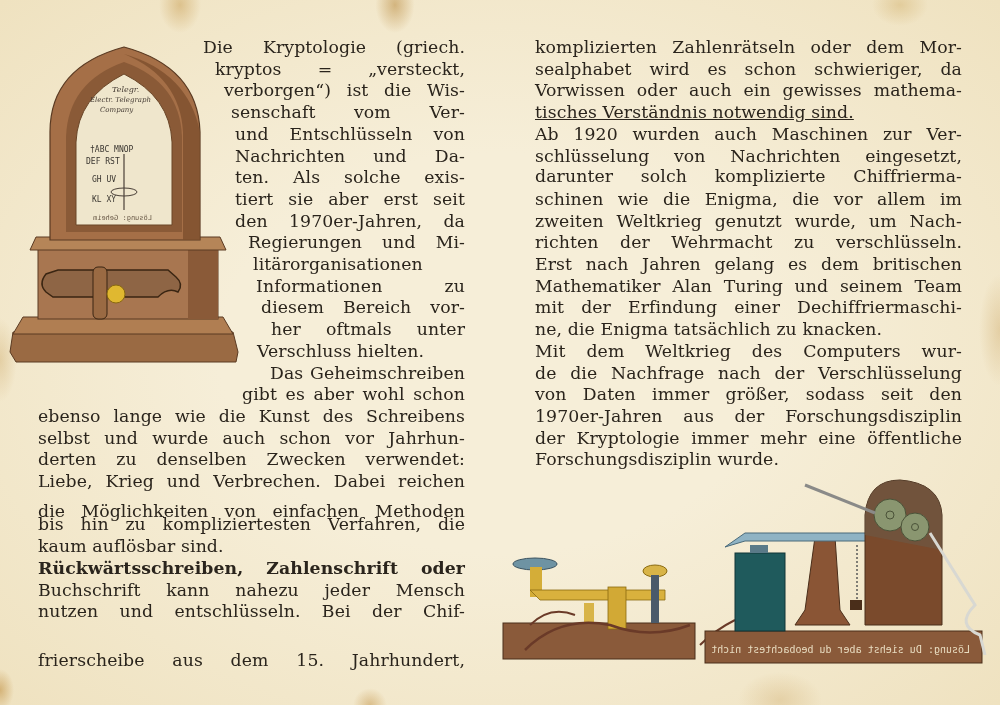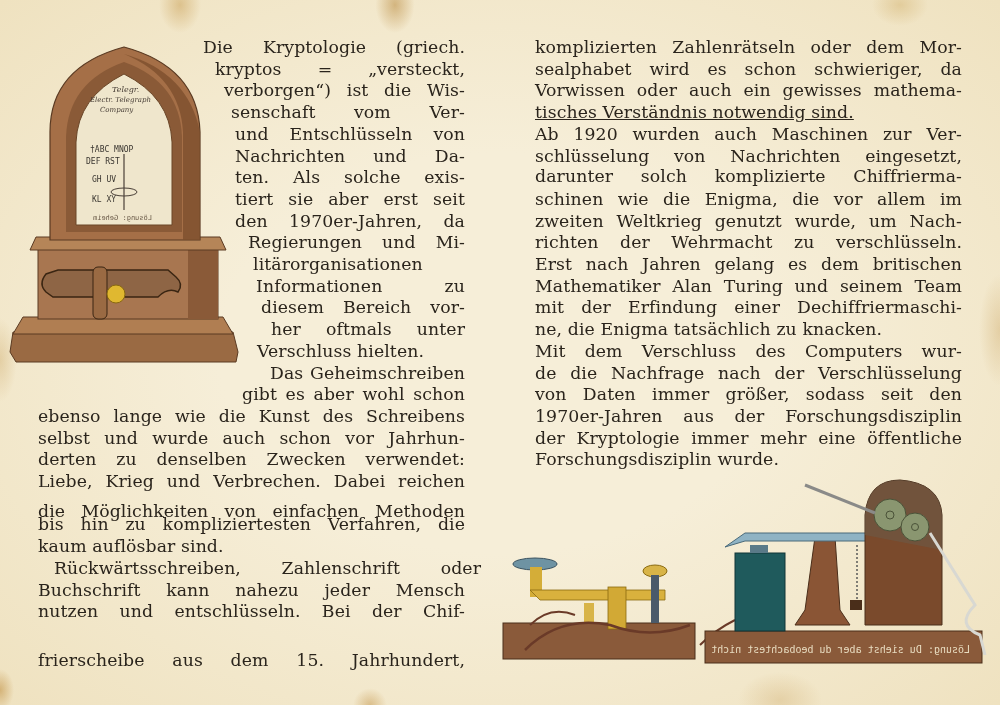--- a/index.html
+++ b/index.html
@@ -137,40 +137,40 @@
   <div class="line" style="left:270px; top:362.5px; width:195px;">Das Geheimschreiben</div>
   <div class="line" style="left:242px; top:384.2px; width:223px;">gibt es aber wohl schon</div>
 
   <div class="line" style="left:38px; top:405.9px; width:427px;">ebenso lange wie die Kunst des Schreibens</div>
   <div class="line" style="left:38px; top:427.6px; width:427px;">selbst und wurde auch schon vor Jahrhun-</div>
   <div class="line" style="left:38px; top:449.3px; width:427px;">derten zu denselben Zwecken verwendet:</div>
   <div class="line" style="left:38px; top:471px; width:427px;">Liebe, Krieg und Verbrechen. Dabei reichen</div>
   <div class="line" style="left:38px; top:492.7px; width:427px;margin-top:8px;">die Möglichkeiten von einfachen Methoden</div>
   <div class="line" style="left:38px; top:514.4px; width:427px;">bis hin zu kompliziertesten Verfahren, die</div>
   <div class="line last" style="left:38px; top:536.1px; width:427px;">kaum auflösbar sind.</div>
-  <div class="line" style="left:54px; top:557.8px; width:427px;">Rückwärtsschreiben, Zahlenschrift oder</div>
+  <div class="line" style="left:38px; top:557.8px; width:427px;font-weight:bold;">Rückwärtsschreiben, Zahlenschrift oder</div>
   <div class="line" style="left:38px; top:579.5px; width:427px;">Buchschrift kann nahezu jeder Mensch</div>
   <div class="line" style="left:38px; top:601.2px; width:427px;">nutzen und entschlüsseln. Bei der Chif-</div>
   <div class="line" style="left:38px; top:650px; width:427px;">frierscheibe aus dem 15. Jahrhundert,</div>
 </div>
 
 <div>
   <div class="line" style="left:535px; top:37px; width:427px;">komplizierten Zahlenrätseln oder dem Mor-</div>
   <div class="line" style="left:535px; top:58.7px; width:427px;">sealphabet wird es schon schwieriger, da</div>
   <div class="line" style="left:535px; top:80.4px; width:427px;">Vorwissen oder auch ein gewisses mathema-</div>
   <div class="line last" style="left:535px; top:102.1px; width:427px;text-decoration:underline;">tisches Verständnis notwendig sind.</div>
   <div class="line" style="left:535px; top:123.8px; width:427px;">Ab 1920 wurden auch Maschinen zur Ver-</div>
   <div class="line" style="left:535px; top:145.5px; width:427px;">schlüsselung von Nachrichten eingesetzt,</div>
   <div class="line" style="left:535px; top:166px; width:427px;">darunter solch komplizierte Chiffrierma-</div>
   <div class="line" style="left:535px; top:188.9px; width:427px;">schinen wie die Enigma, die vor allem im</div>
   <div class="line" style="left:535px; top:210.6px; width:427px;">zweiten Weltkrieg genutzt wurde, um Nach-</div>
   <div class="line" style="left:535px; top:232.3px; width:427px;">richten der Wehrmacht zu verschlüsseln.</div>
   <div class="line" style="left:535px; top:254px; width:427px;">Erst nach Jahren gelang es dem britischen</div>
   <div class="line" style="left:535px; top:275.7px; width:427px;">Mathematiker Alan Turing und seinem Team</div>
   <div class="line" style="left:535px; top:297.4px; width:427px;">mit der Erfindung einer Dechiffriermaschi-</div>
   <div class="line last" style="left:535px; top:319.1px; width:427px;">ne, die Enigma tatsächlich zu knacken.</div>
-  <div class="line" style="left:535px; top:340.8px; width:427px;">Mit dem Verschluss des Computers wur-</div>
+  <div class="line" style="left:535px; top:340.8px; width:427px;">Mit dem Weltkrieg des Computers wur-</div>
   <div class="line" style="left:535px; top:362.5px; width:427px;">de die Nachfrage nach der Verschlüsselung</div>
   <div class="line" style="left:535px; top:384.2px; width:427px;">von Daten immer größer, sodass seit den</div>
   <div class="line" style="left:535px; top:405.9px; width:427px;">1970er-Jahren aus der Forschungsdisziplin</div>
   <div class="line" style="left:535px; top:427.6px; width:427px;">der Kryptologie immer mehr eine öffentliche</div>
   <div class="line last" style="left:535px; top:449.3px; width:427px;">Forschungsdisziplin wurde.</div>
 </div>
 
 </body></html>

